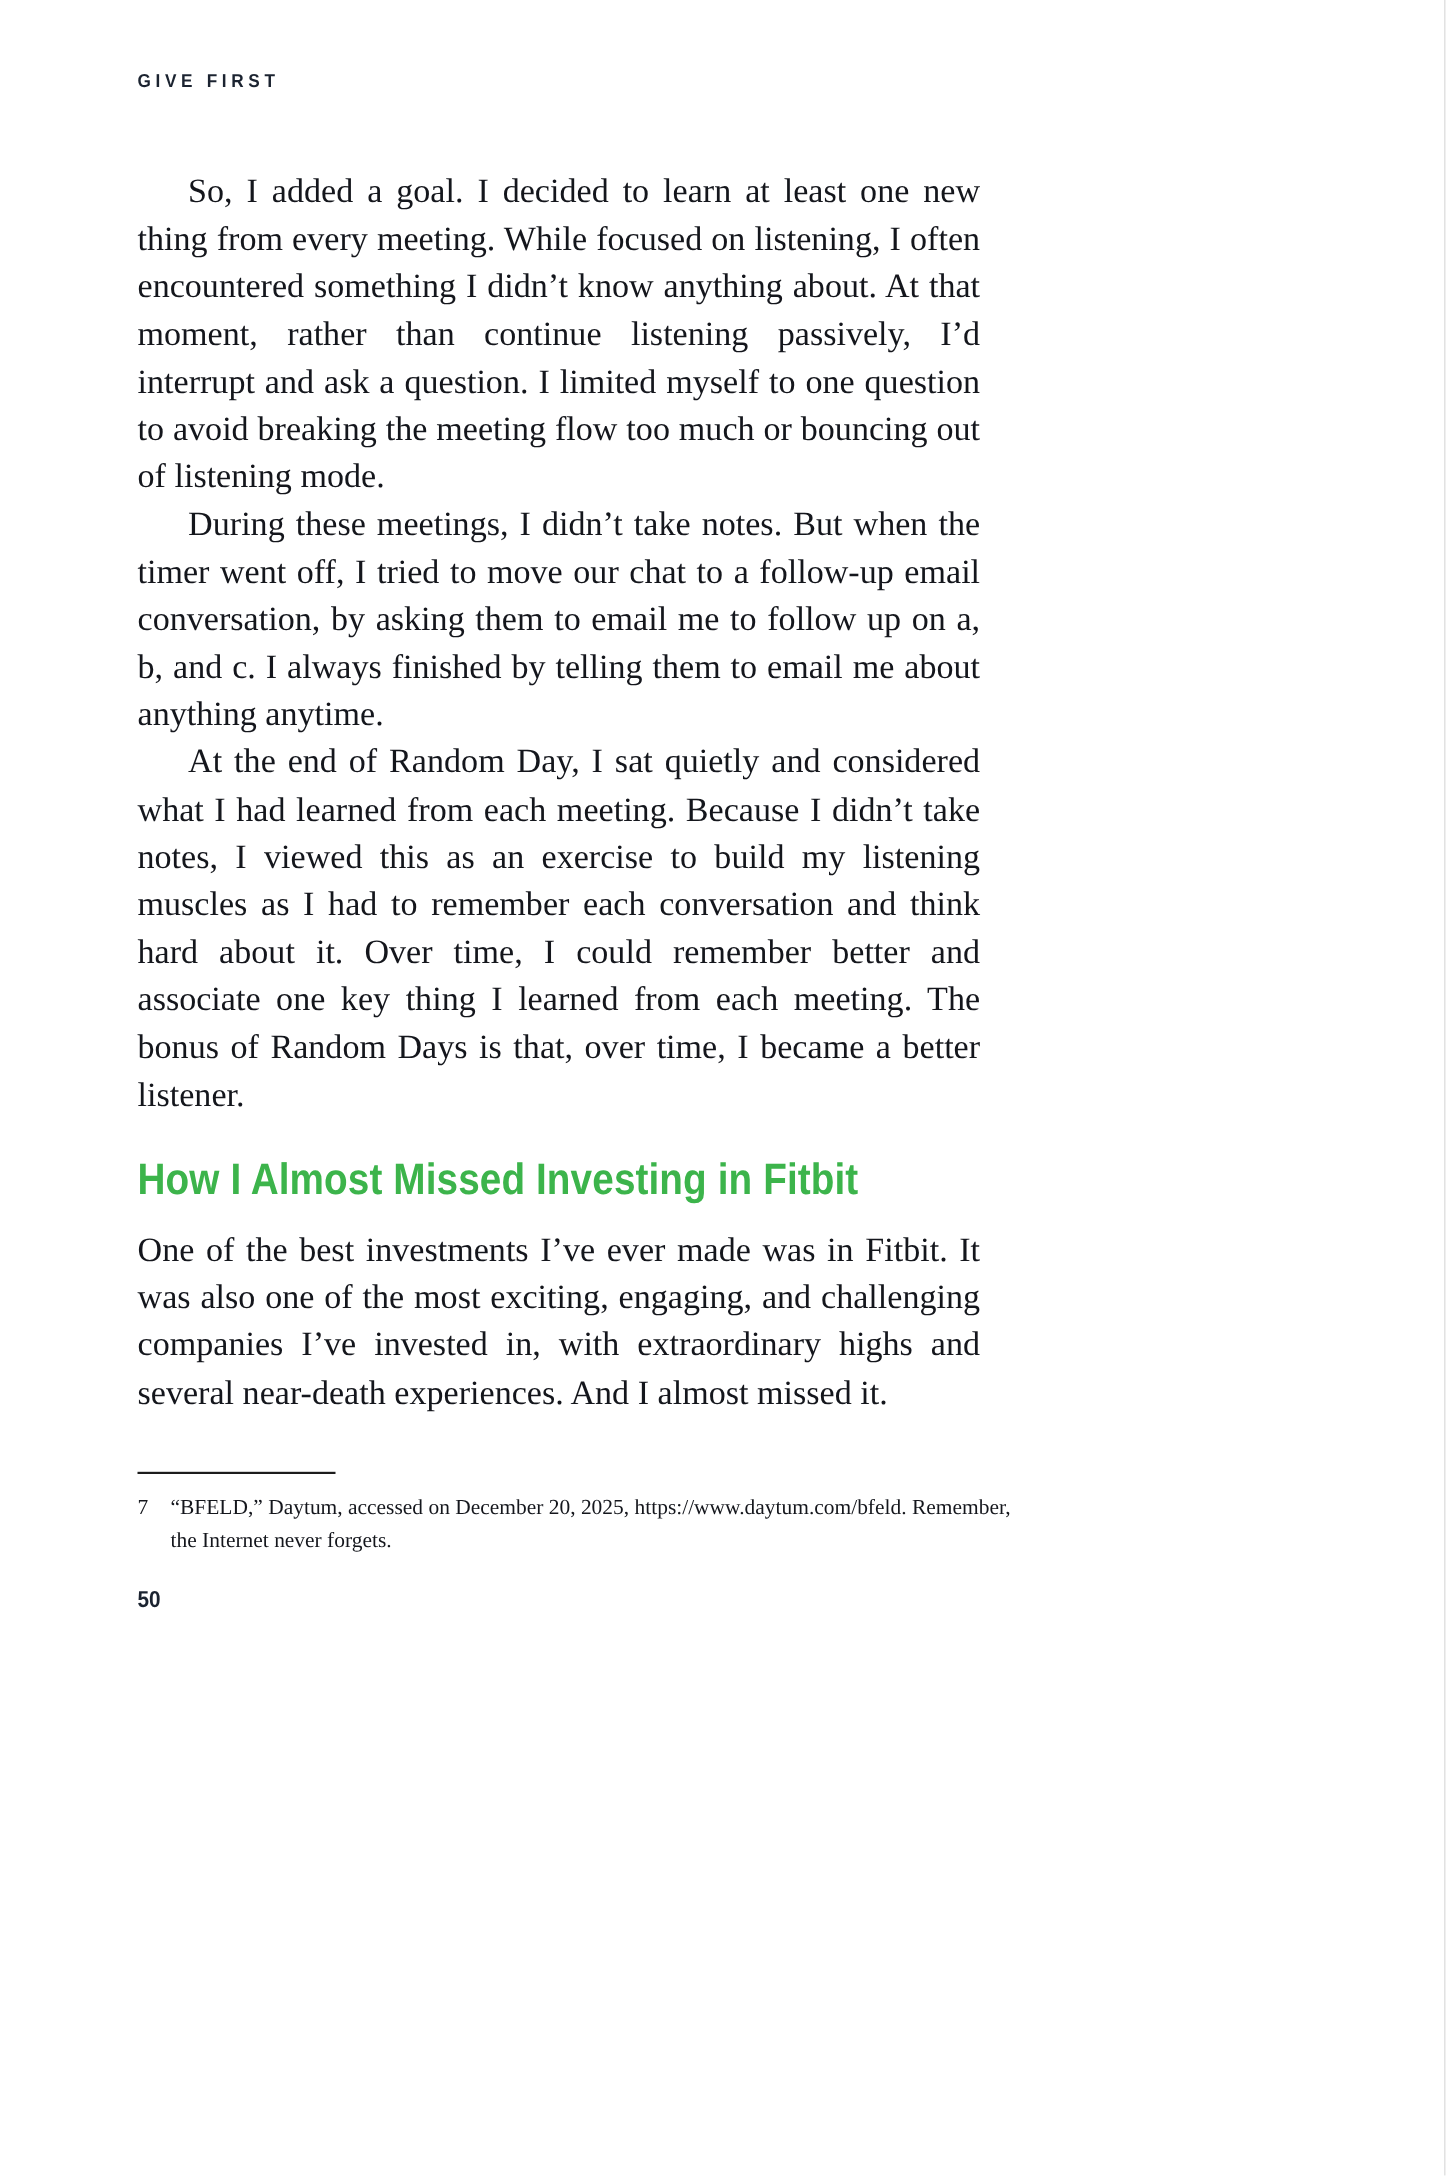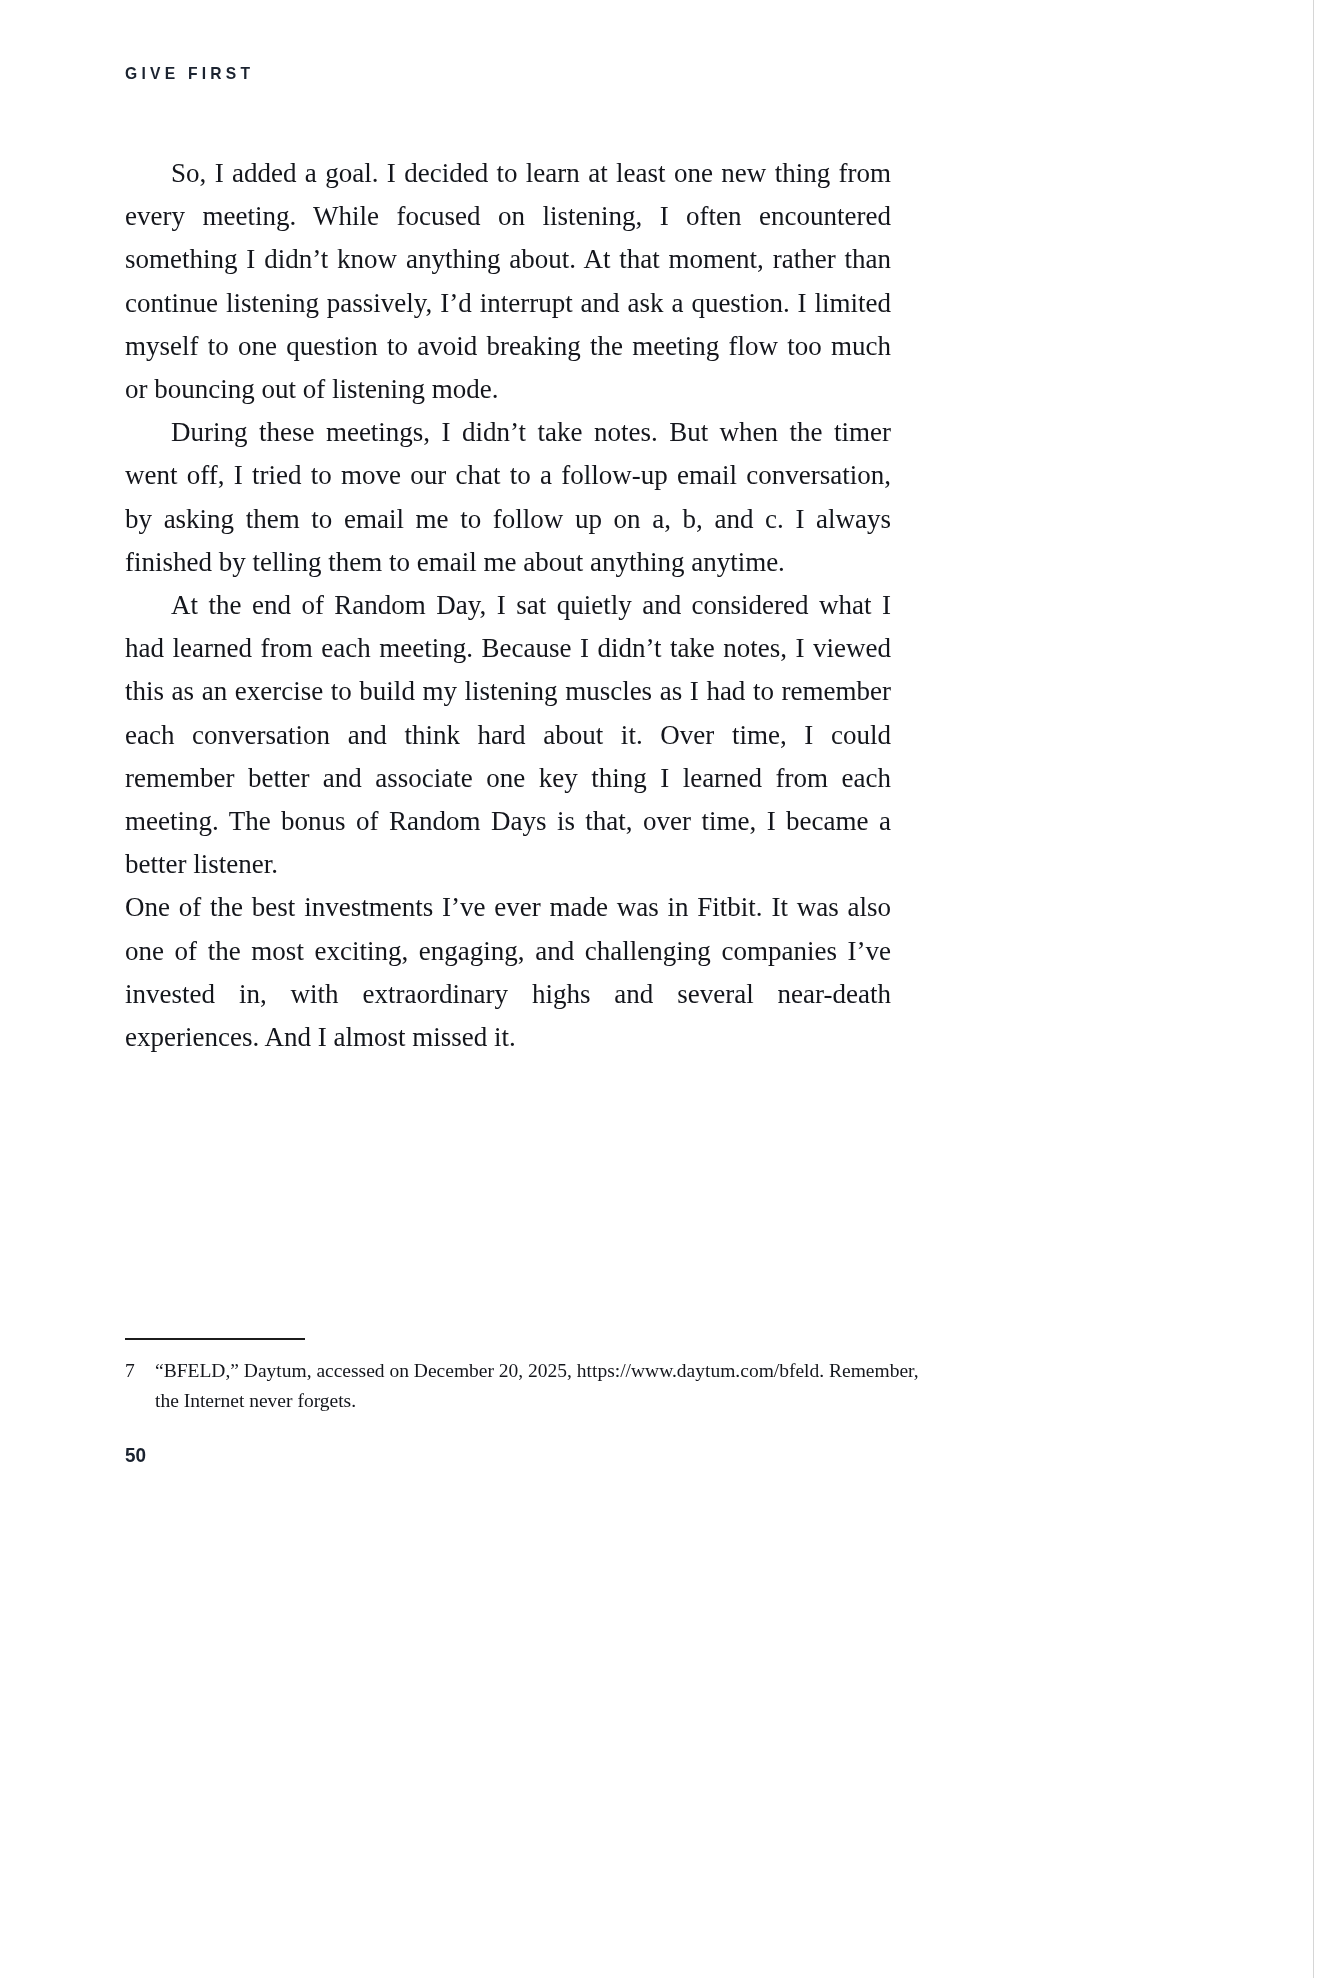--- a/index.html
+++ b/index.html
@@ -50,21 +50,21 @@
   
   .text-column {
     position: absolute;
     left: 125px;
     top: 152px;
     width: 766px;
   }
 
   p.body-par {
     margin: 0;
-    font-size: 27px;
+    font-size: 31px;
     line-height: 43.2px;
     color: #14161c;
     text-align: justify;
     text-justify: inter-word;
     text-indent: 46px;
     hyphens: none;
   }
   p.body-par.no-indent {
     text-indent: 0;
   }
@@ -149,20 +149,23 @@
   <div class="running-head">GIVE FIRST</div>
 
   <div class="text-column">
 
     <p class="body-par">So, I added a goal. I decided to learn at least one new thing from every meeting. While focused on listening, I often encountered something I didn’t know anything about. At that moment, rather than continue listening passively, I’d interrupt and ask a question. I limited myself to one question to avoid breaking the meeting flow too much or bouncing out of listening mode.</p>
 
     <p class="body-par">During these meetings, I didn’t take notes. But when the timer went off, I tried to move our chat to a follow-up email conversation, by asking them to email me to follow up on a, b, and c. I always finished by telling them to email me about anything anytime.</p>
 
     <p class="body-par last-line-left">At the end of Random Day, I sat quietly and considered what I had learned from each meeting. Because I didn’t take notes, I viewed this as an exercise to build my listening muscles as I had to remember each conversation and think hard about it. Over time, I could remember better and associate one key thing I learned from each meeting. The bonus of Random Days is that, over time, I became a better listener.</p>
 
+    <div class="heading-block">
+      <h2 class="section-heading">How I Almost Missed Investing in Fitbit</h2>
+    </div>
 
     <p class="body-par no-indent last-line-left">One of the best investments I’ve ever made was in Fitbit. It was also one of the most exciting, engaging, and challenging companies I’ve invested in, with extraordinary highs and several near-death experiences. And I almost missed it.</p>
 
 
   </div>
 
   <div class="footnote-area" style="top: 1338px;">
     <div class="footnote-rule"></div>
     <div class="footnote-item">
       <span class="footnote-marker">7</span>

